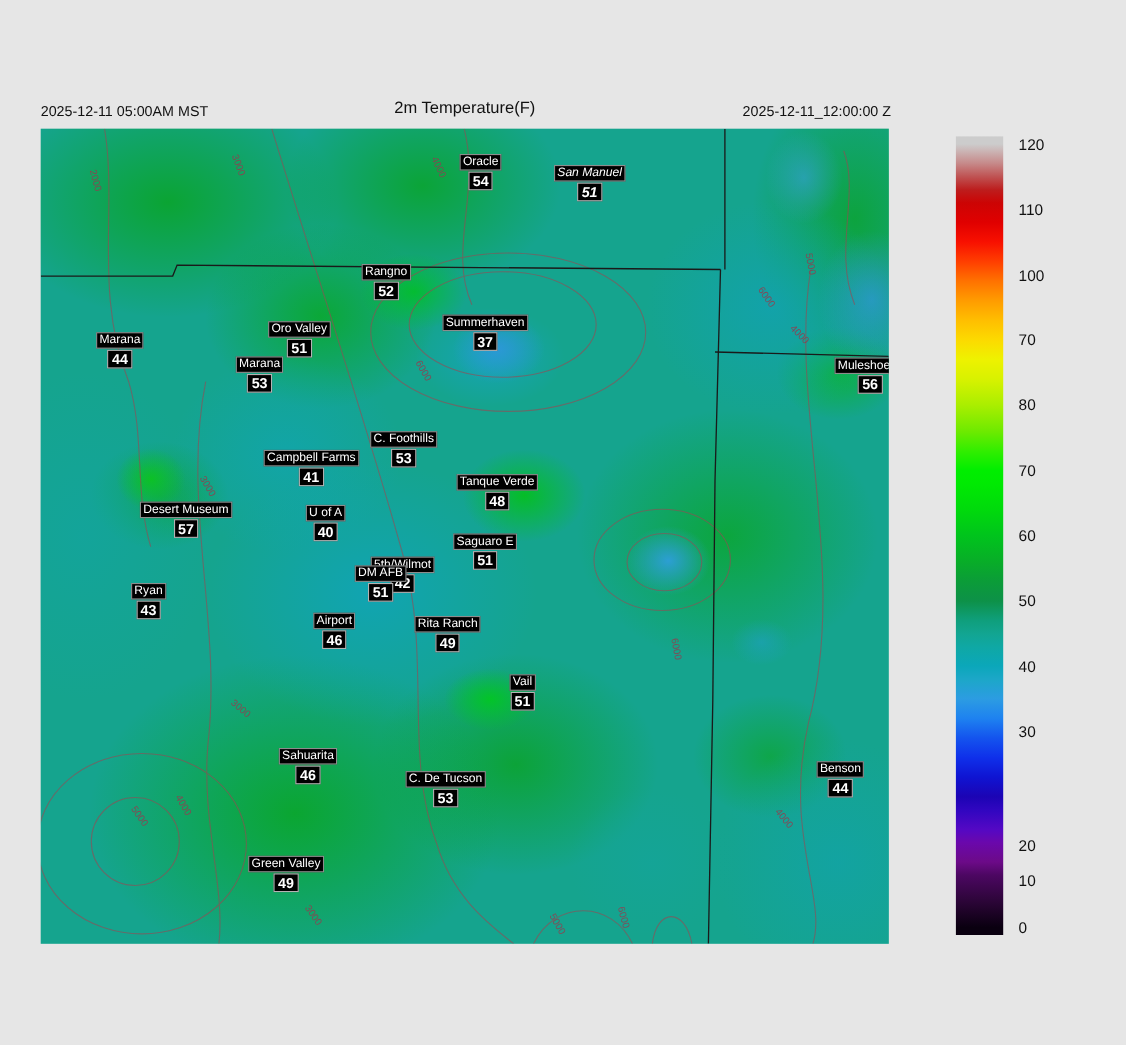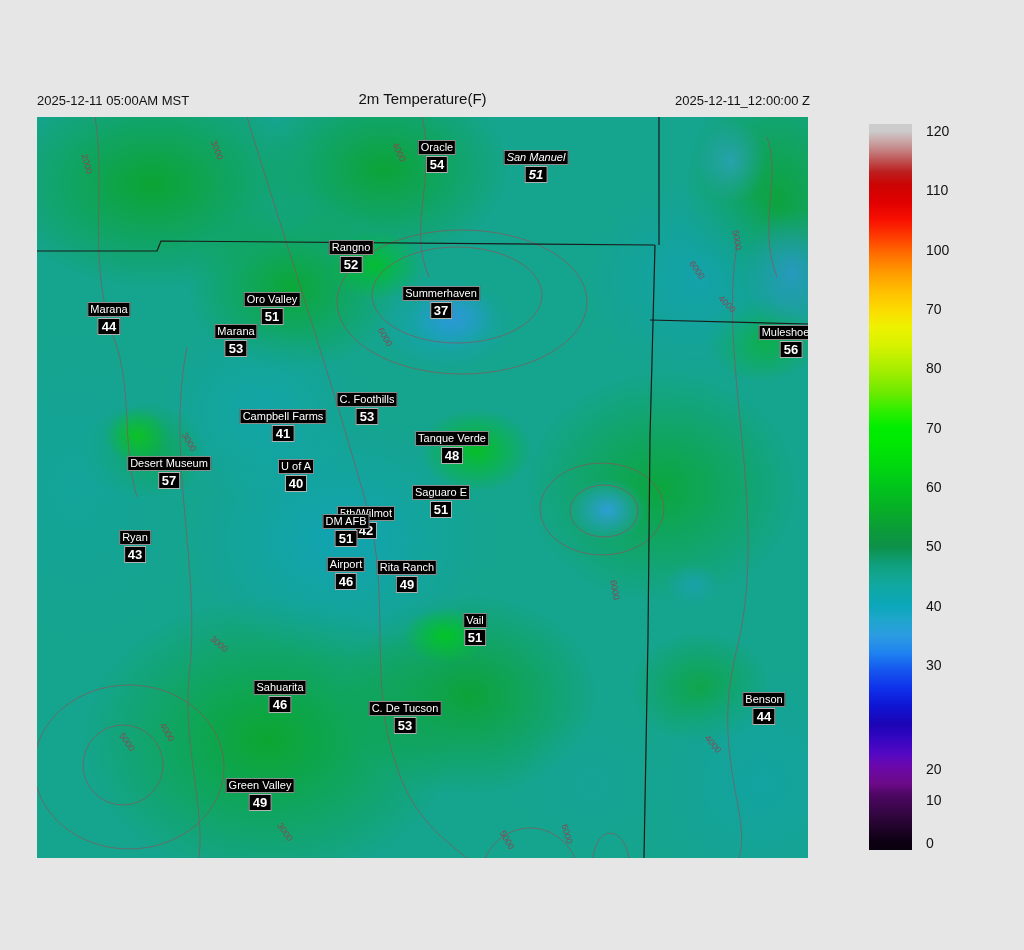--- a/index.html
+++ b/index.html
@@ -132,21 +132,21 @@
       <div class="station" style="left: 754px; top: 205px;"><div class="st-name">Muleshoe R</div><br><div class="st-val">56</div></div>
       <div class="station" style="left: 330px; top: 272px;"><div class="st-name">C. Foothills</div><br><div class="st-val">53</div></div>
       <div class="station" style="left: 246px; top: 289px;"><div class="st-name">Campbell Farms</div><br><div class="st-val">41</div></div>
       <div class="station" style="left: 415px; top: 311px;"><div class="st-name">Tanque Verde</div><br><div class="st-val">48</div></div>
       <div class="station" style="left: 104px; top: 336px; margin-left: 28px;"><div class="st-name">Desert Museum</div><br><div class="st-val">57</div></div>
       <div class="station" style="left: 259px; top: 339px;"><div class="st-name">U of A</div><br><div class="st-val">40</div></div>
       <div class="station" style="left: 329px; top: 342px; margin-top: 44px;"><div class="st-name">5th/Wilmot</div><br><div class="st-val">42</div></div>
       <div class="station" style="left: 404px; top: 365px;"><div class="st-name">Saguaro E</div><br><div class="st-val">51</div></div>
       <div class="station" style="left: 309px; top: 394px;"><div class="st-name">DM AFB</div><br><div class="st-val">51</div></div>
       <div class="station" style="left: 98px; top: 410px;"><div class="st-name">Ryan</div><br><div class="st-val">43</div></div>
-      <div class="station" style="left: 267px; top: 437px; margin-left: 42px;"><div class="st-name">Airport</div><br><div class="st-val">46</div></div>
+      <div class="station" style="left: 267px; top: 437px;"><div class="st-name">Airport</div><br><div class="st-val">46</div></div>
       <div class="station" style="left: 370px; top: 440px;"><div class="st-name">Rita Ranch</div><br><div class="st-val">49</div></div>
       <div class="station" style="left: 438px; top: 493px;"><div class="st-name">Vail</div><br><div class="st-val">51</div></div>
       <div class="station" style="left: 243px; top: 560px;"><div class="st-name">Sahuarita</div><br><div class="st-val">46</div></div>
       <div class="station" style="left: 368px; top: 581px;"><div class="st-name">C. De Tucson</div><br><div class="st-val">53</div></div>
       <div class="station" style="left: 727px; top: 572px;"><div class="st-name">Benson</div><br><div class="st-val">44</div></div>
       <div class="station" style="left: 223px; top: 658px;"><div class="st-name">Green Valley</div><br><div class="st-val">49</div></div>
       <div class="station" style="left: 481px; top: 766px;"><div class="st-name">Empire</div></div>
     </div>
 </div>
 

